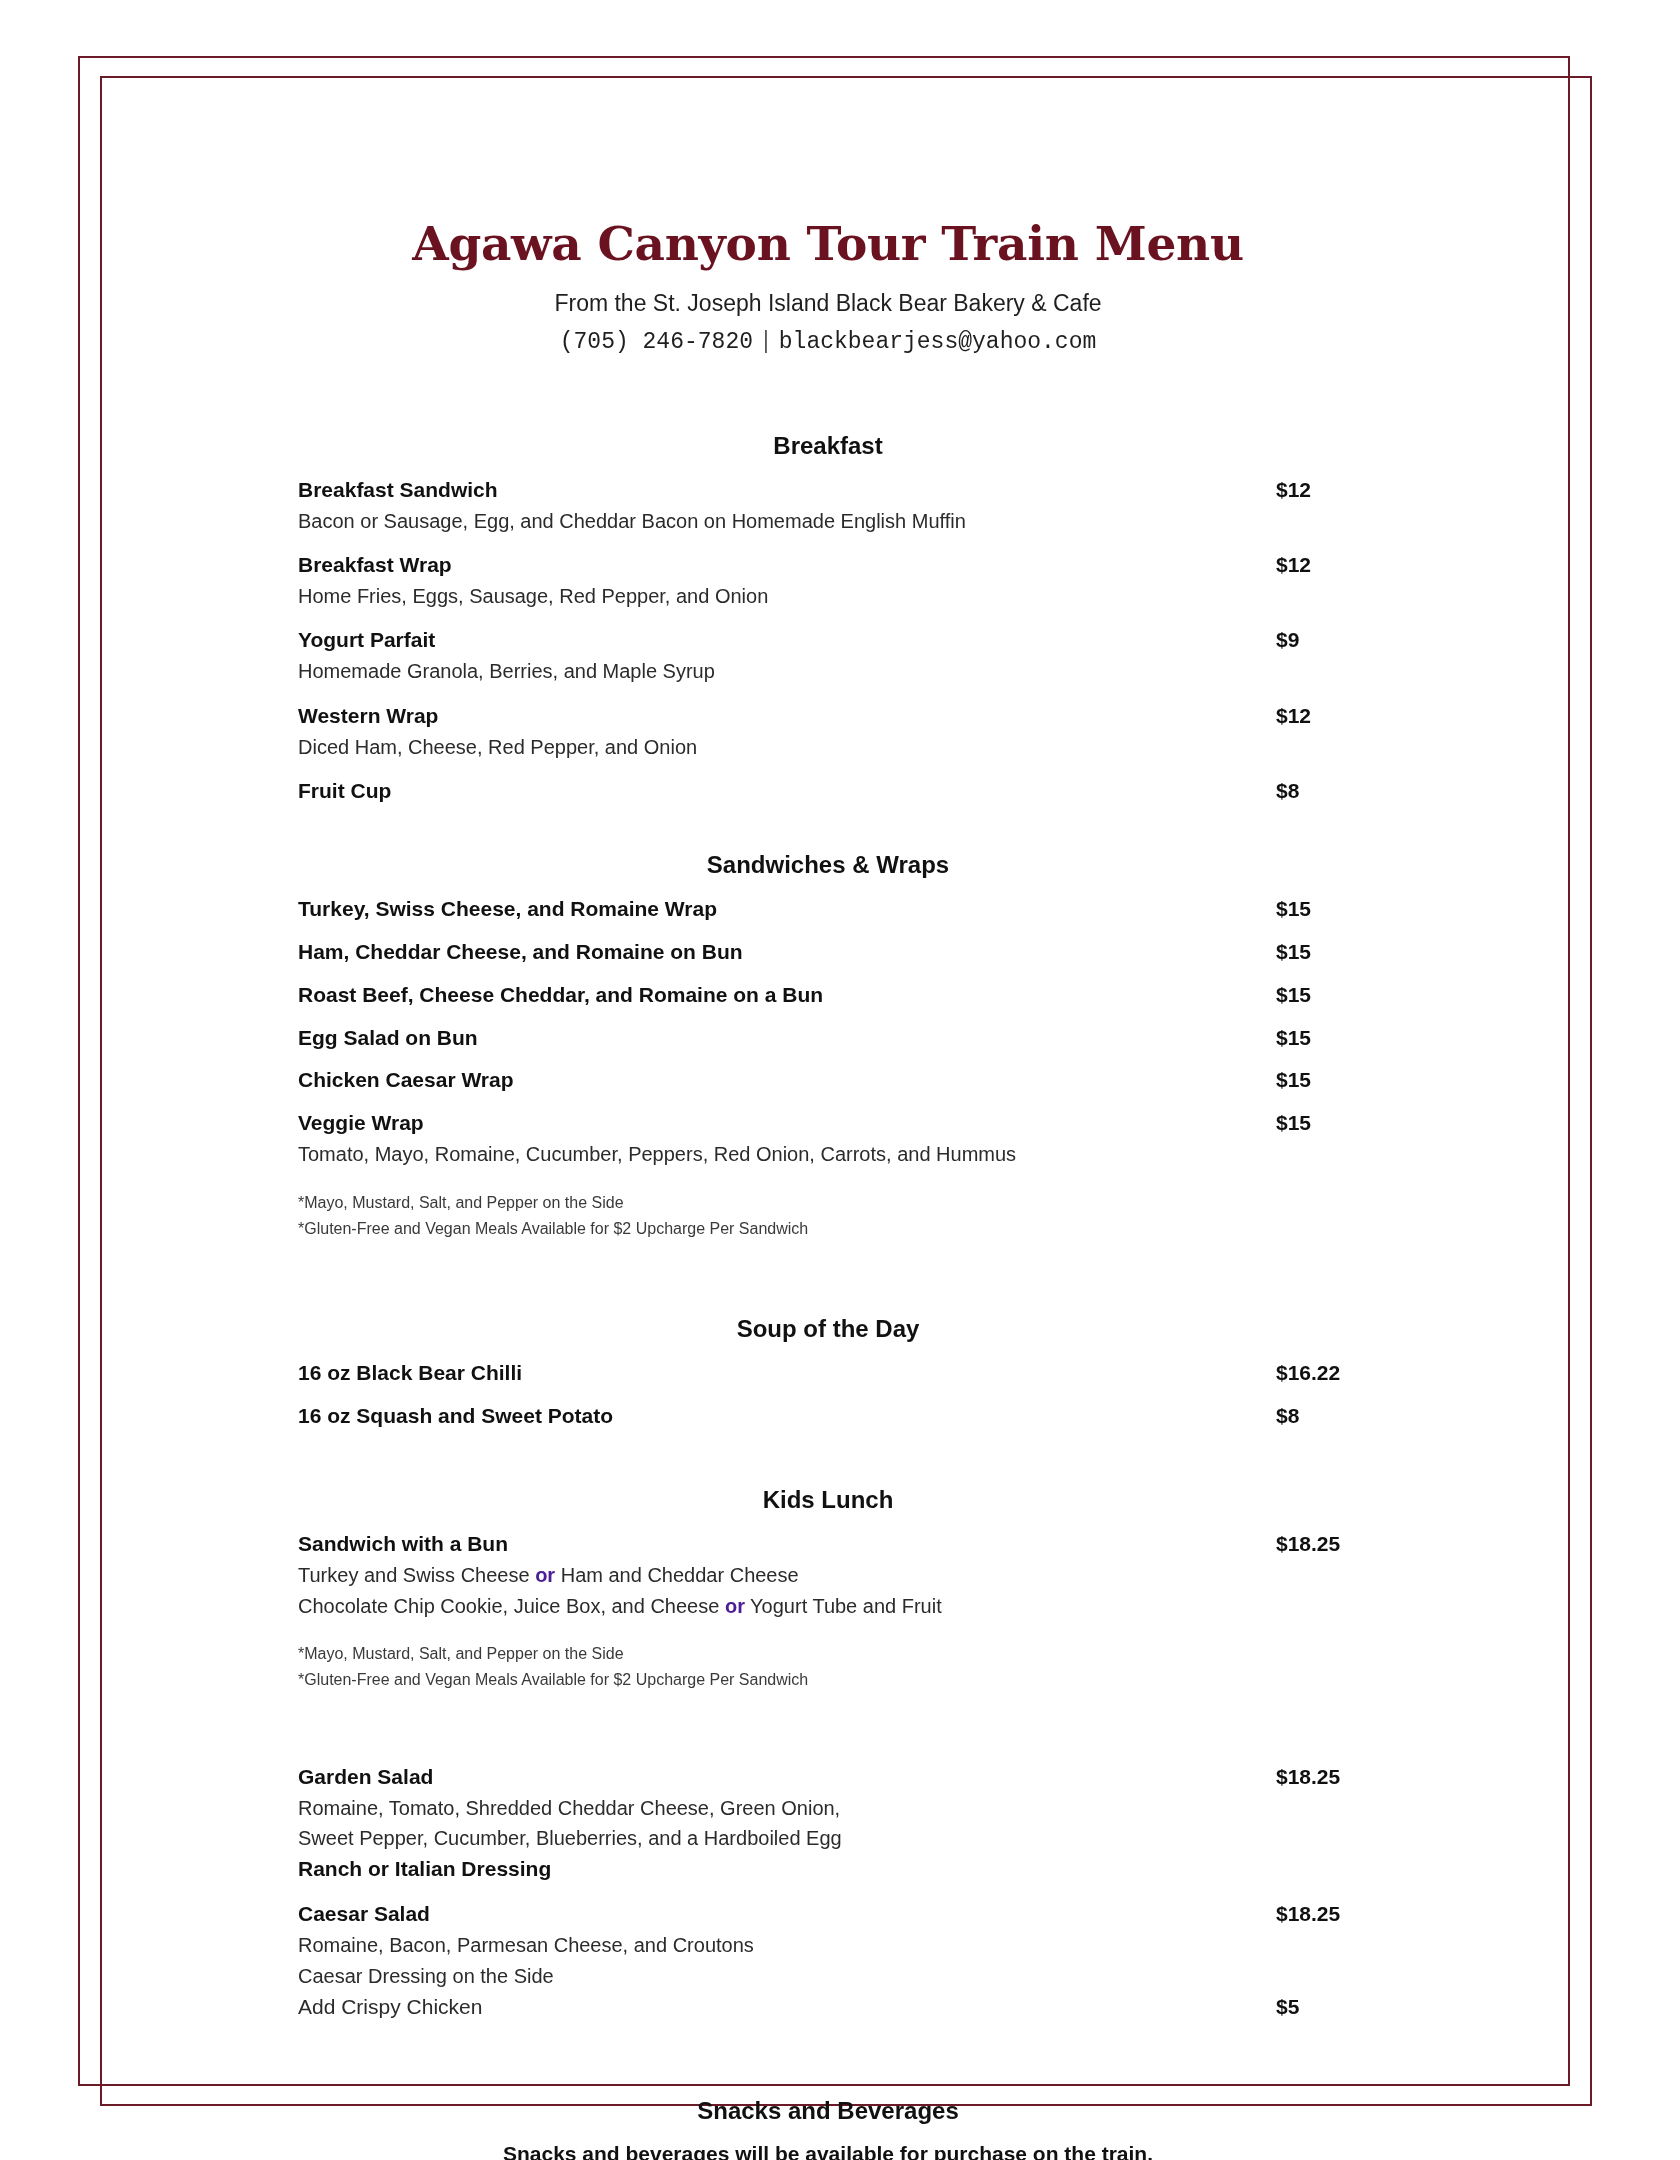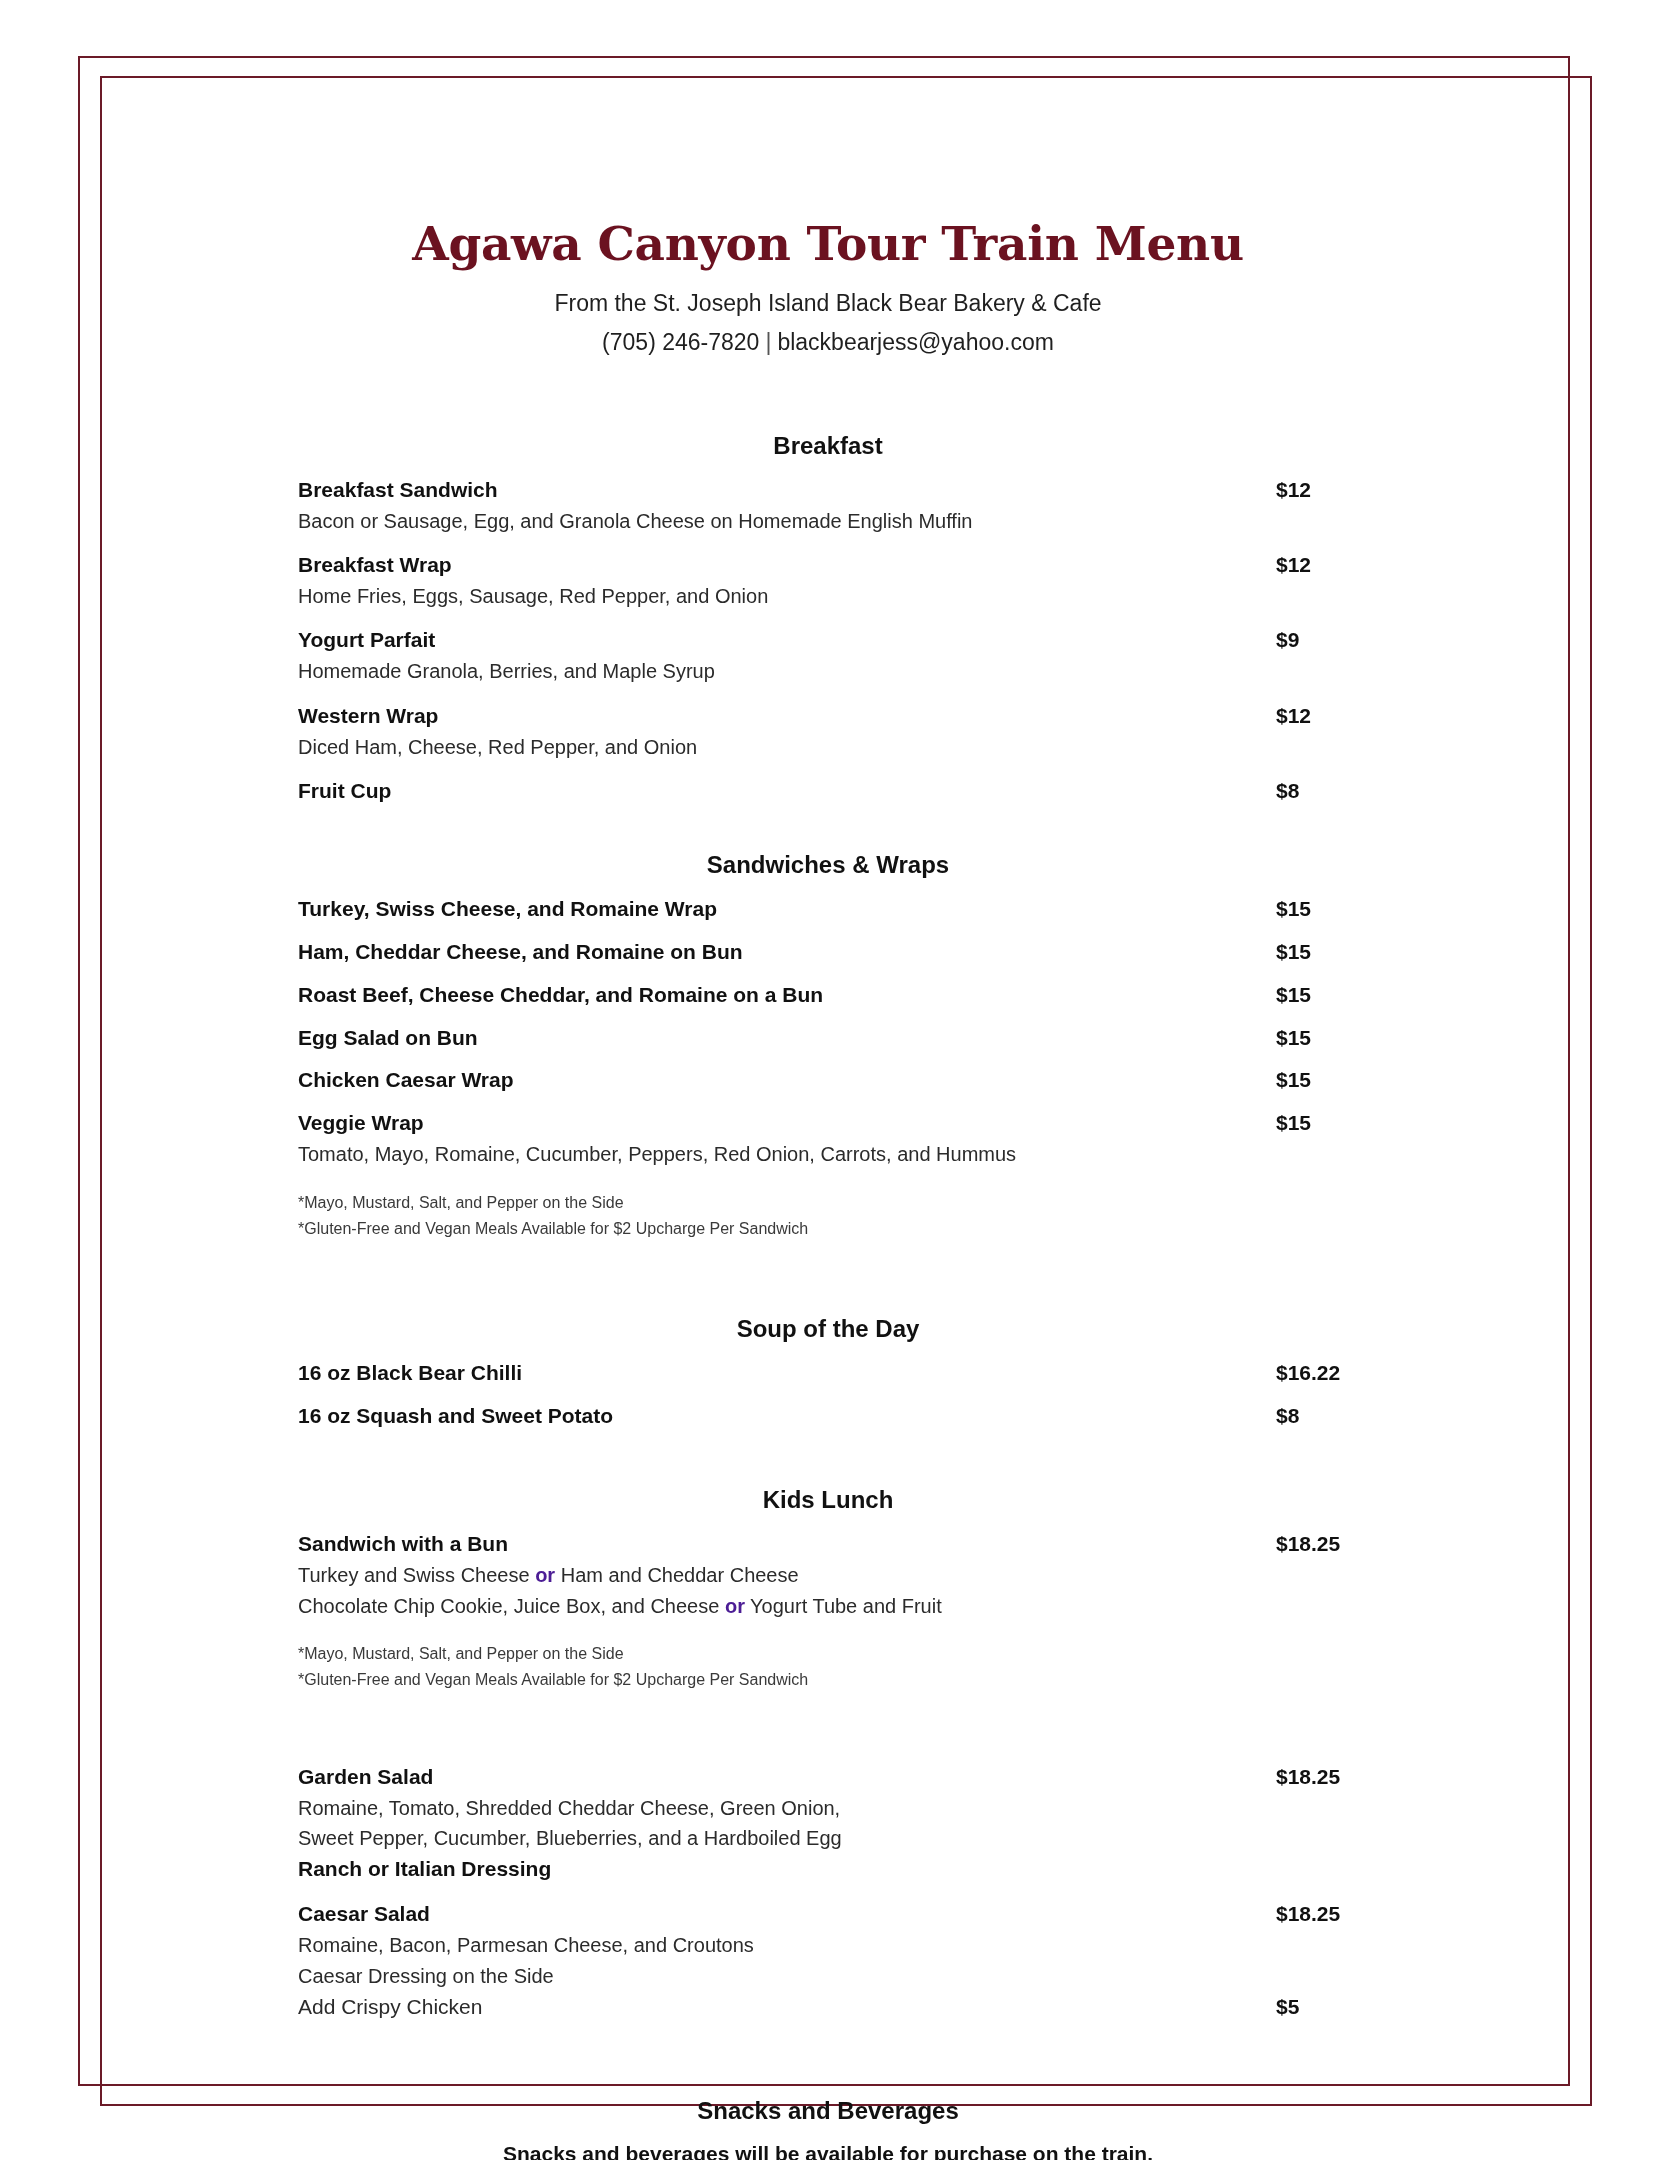--- a/index.html
+++ b/index.html
@@ -73,20 +73,21 @@
     color: #1f1f1f;
     margin: 17px 0 0 0;
     font-weight: normal;
   }
   .menu-contact {
     font-size: 23px;
     line-height: 1.35;
     color: #1f1f1f;
     margin: 8px 0 0 0;
     font-weight: normal;
+    font-family: Liberation Mono, monospace;
   }
   .contact-sep {
     padding: 0 6px;
     color: #555;
   }
 
   
   .section {
     margin-top: 12px;
   }
@@ -193,21 +194,21 @@
     <div class="section">
       <div class="section-heading">Breakfast</div>
       <div class="heading-space"></div>
 
       <div class="item">
         <div class="item-row">
           <span class="item-name">Breakfast Sandwich</span>
           <span class="item-spacer"></span>
         </div>
         <span class="item-price">$12</span>
-        <div class="item-desc">Bacon or Sausage, Egg, and Granola Cheese on Homemade English Muffin</div>
+        <div class="item-desc">Bacon or Sausage, Egg, and Cheddar Bacon on Homemade English Muffin</div>
       </div>
       <div class="item-gap"></div>
 
       <div class="item">
         <div class="item-row">
           <span class="item-name">Breakfast Wrap</span>
           <span class="item-spacer"></span>
         </div>
         <span class="item-price">$12</span>
         <div class="item-desc">Home Fries, Eggs, Sausage, Red Pepper, and Onion</div>

